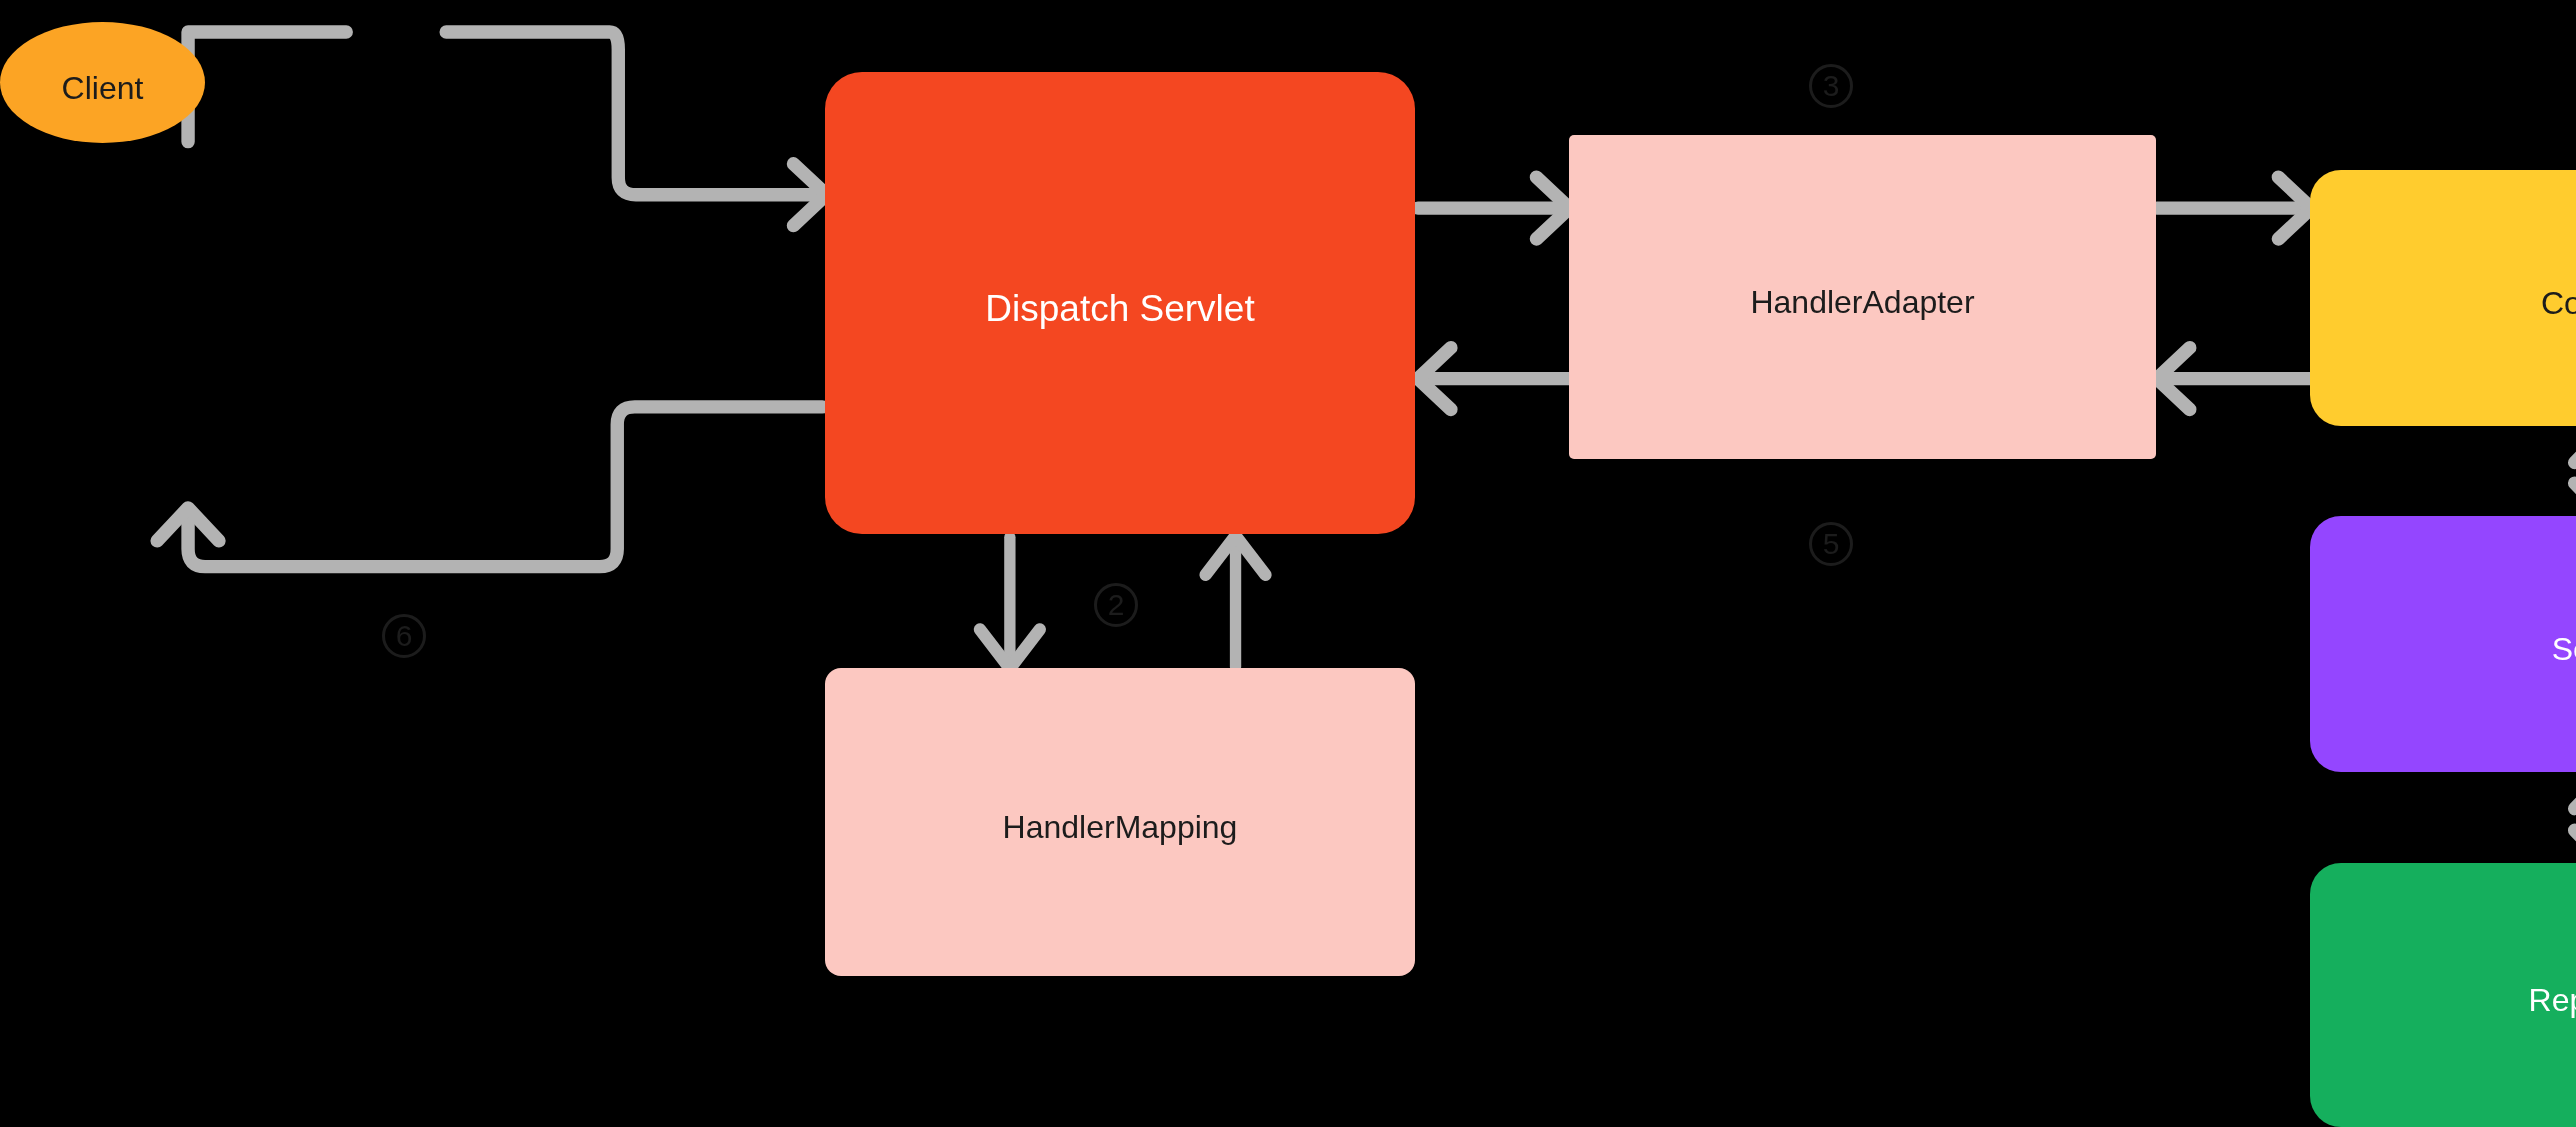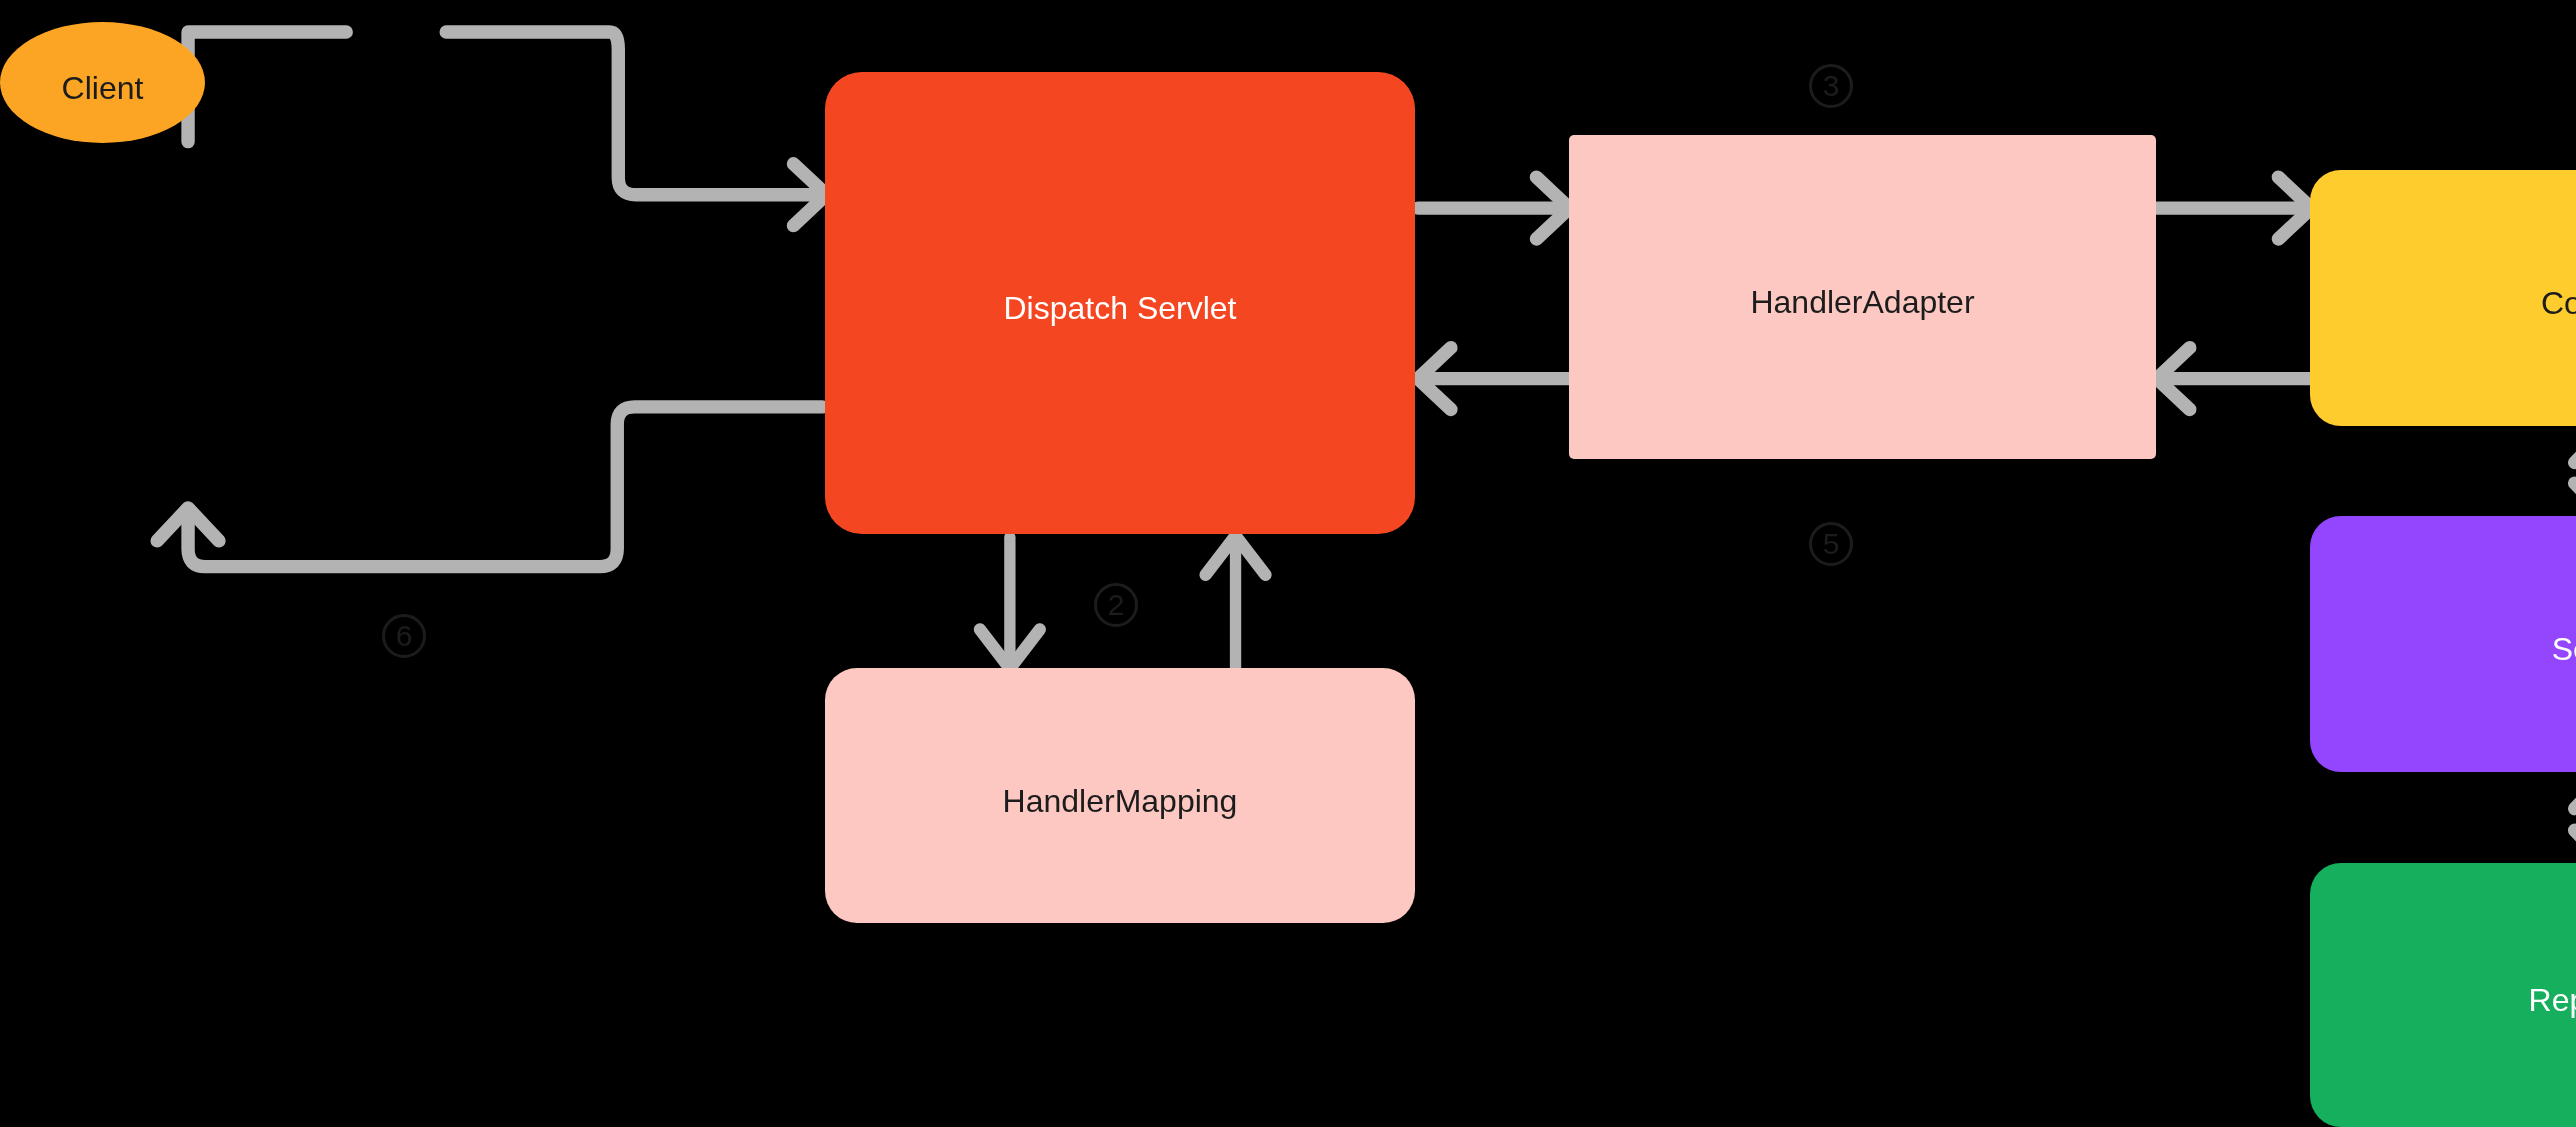--- a/index.html
+++ b/index.html
@@ -122,25 +122,25 @@
       <path d="M 4997 1570 L 5057 1508 L 5117 1570" fill="none" stroke="#b3b3b3" stroke-width="26" stroke-linecap="round" stroke-linejoin="round"></path>
       <path d="M 4997 1612 L 5057 1674 L 5117 1612" fill="none" stroke="#b3b3b3" stroke-width="26" stroke-linecap="round" stroke-linejoin="round"></path>
     </g>
 
   </svg>
 
   <div class="node ellipsenode" style="left:0px; top:21.6px; width:205px; height:121px; background:#FCA424; color:#1c1c1c; font-size:32px;">
     <span class="node-label">Client</span>
   </div>
 
-  <div class="node rectnode" style="left:825px; top:72px; width:590px; height:462px; background:#F44721; color:#ffffff; font-size:32px; border-radius:37px;">
+  <div class="node rectnode" style="left:825px; top:72px; width:590px; height:462px; background:#F44721; color:#ffffff; font-size:37px; border-radius:37px;">
     <span class="node-label">Dispatch Servlet</span>
   </div>
 
-  <div class="node rectnode" style="left:825px; top:668px; width:590px; height:255px; background:#FCC8C1; color:#1c1c1c; font-size:32px; border-radius:32px;">
+  <div class="node rectnode" style="left:825px; top:668px; width:590px; height:308px; background:#FCC8C1; color:#1c1c1c; font-size:32px; border-radius:16px;">
     <span class="node-label">HandlerMapping</span>
   </div>
 
   <div class="node rectnode" style="left:1569px; top:135px; width:587px; height:324px; background:#FCC8C1; color:#1c1c1c; font-size:32px; border-radius:5px;">
     <span class="node-label">HandlerAdapter</span>
   </div>
 
   <div class="node rectnode" style="left:2310px; top:170px; width:590px; height:256px; background:#FFCC2E; color:#1c1c1c; font-size:32px; border-radius:31px;">
     <span class="node-label">Contoller</span>
   </div>

